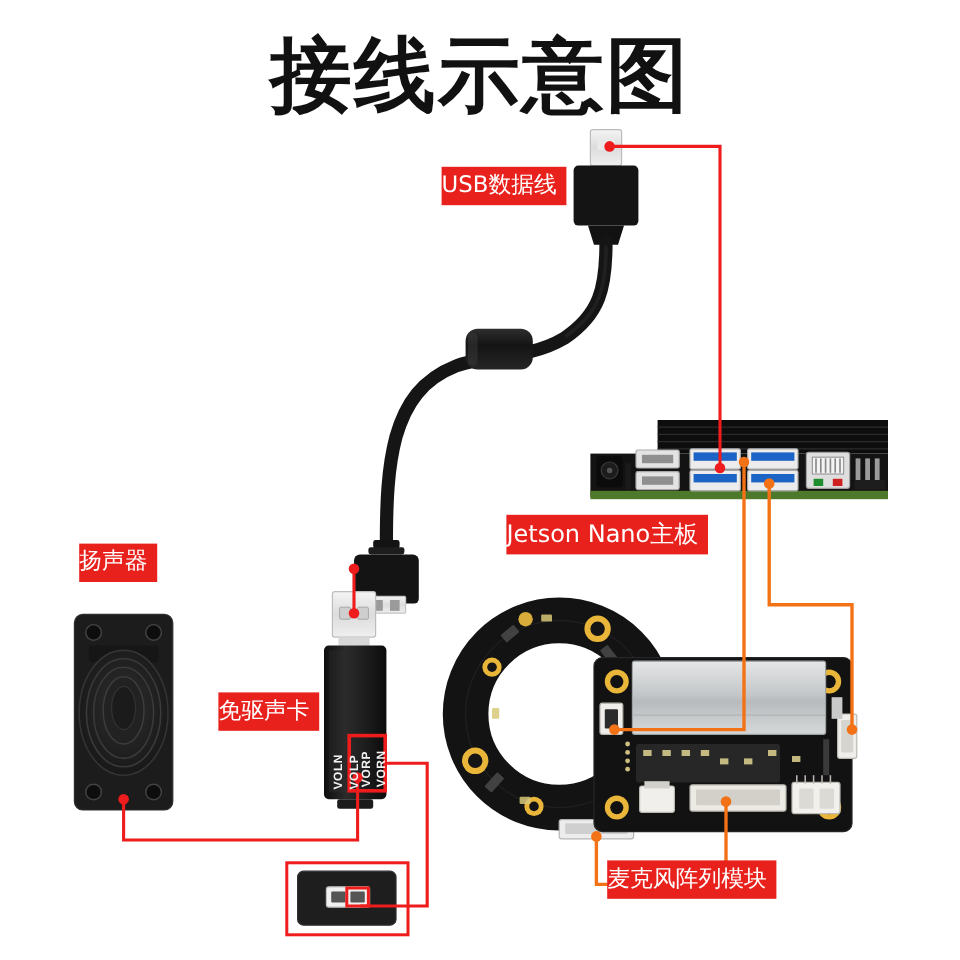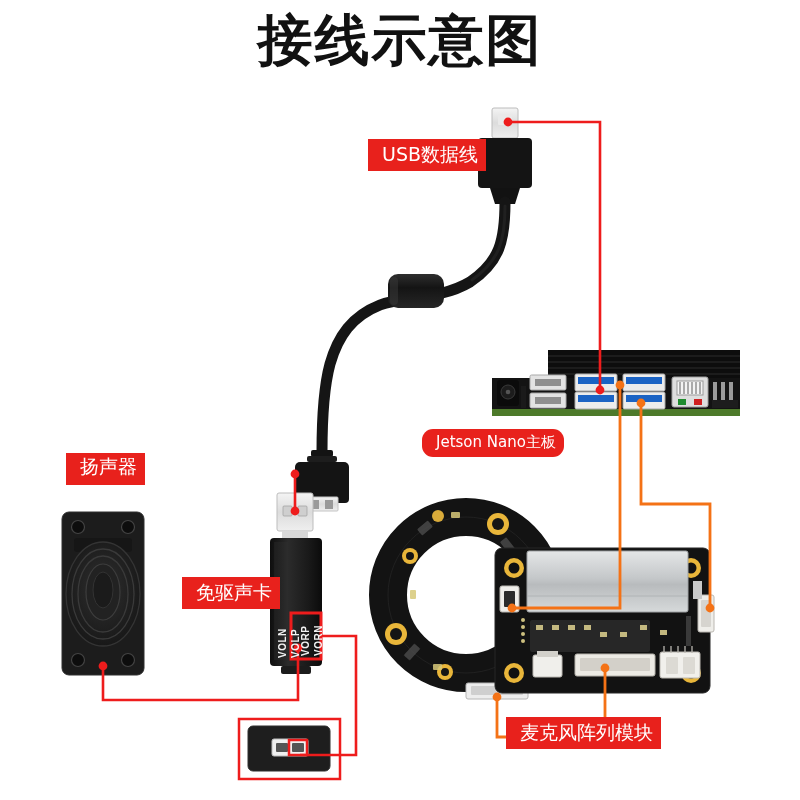--- a/index.html
+++ b/index.html
@@ -2,32 +2,32 @@
 <html><head>
 <meta charset="utf-8">
 <style>
   html,body{margin:0;padding:0;background:#fff;}
   body{width:800px;height:800px;position:relative;overflow:hidden;
        font-family:"Liberation Sans","DejaVu Sans",sans-serif;}
   .stage{position:absolute;inset:0;width:800px;height:800px;}
   svg.layer{position:absolute;left:0;top:0;width:800px;height:800px;}
 
   .title{
-    position:absolute;left:0;top:4px;width:800px;text-align:center;
-    font-size:55px;font-weight:700;color:#111;letter-spacing:2px;
+    position:absolute;left:0;top:18px;width:800px;text-align:center;
+    font-size:68px;font-weight:700;color:#111;letter-spacing:2px;
     font-family:"DejaVu Sans","Liberation Sans",sans-serif;
   }
 
   .tag{
     position:absolute;background:#e8211c;color:#fff;
     font-size:19px;font-weight:500;line-height:1;
-    padding:6px 8px 7px 14px;white-space:nowrap;
+    padding:6px 8px 7px 0;white-space:nowrap;
     font-family:"DejaVu Sans","Liberation Sans",sans-serif;
   }
-  .tag.lat{font-size:15px;border-radius:11px;}
+  .tag.lat{font-size:20px;}
 
   .vtext{
     position:absolute;color:#f2f2f2;font-size:10px;font-weight:700;
     letter-spacing:.5px;white-space:nowrap;
     transform-origin:0 0;transform:rotate(-90deg);
     font-family:"Liberation Sans",sans-serif;
   }
 </style>
 </head>
 <body>

